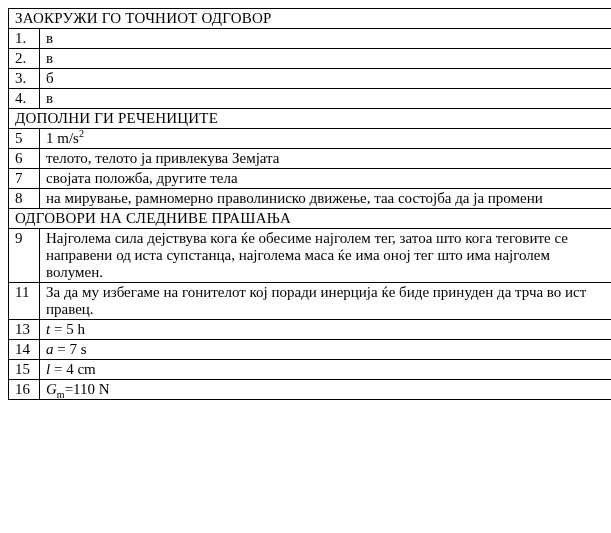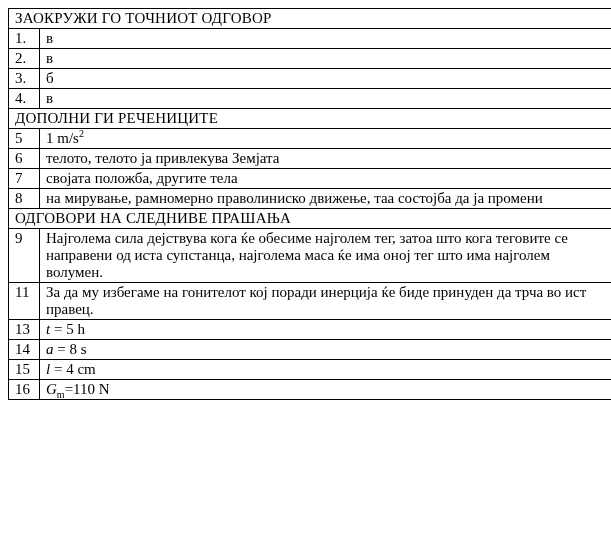--- a/index.html
+++ b/index.html
@@ -108,21 +108,21 @@
       <td class="num">11</td>
       <td class="ans">За да му избегаме на гонителот кој поради инерција ќе биде принуден да трча во ист правец.</td>
     </tr>
 
     <tr>
       <td class="num">13</td>
       <td class="ans"><i>t</i><span> = 5 h</span></td>
     </tr>
     <tr>
       <td class="num">14</td>
-      <td class="ans"><i>a</i><span> = 8 s</span></td>
+      <td class="ans"><i>a</i><span> = 7 s</span></td>
     </tr>
     <tr>
       <td class="num">15</td>
       <td class="ans"><i>l</i><span> = 4 cm</span></td>
     </tr>
     <tr>
       <td class="num">16</td>
       <td class="ans"><i>G</i><sub>m</sub><span>=110 N</span></td>
     </tr>
   </tbody>

